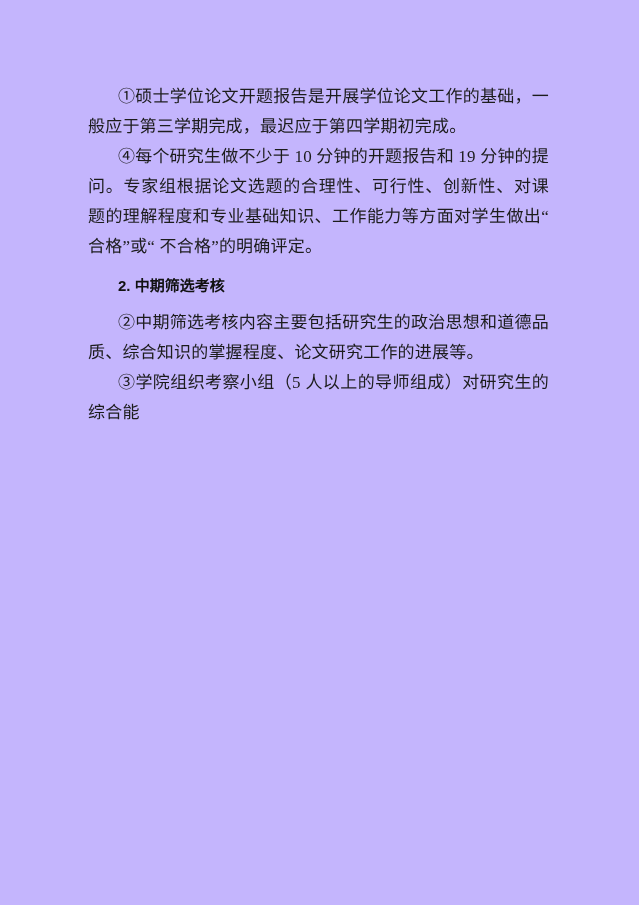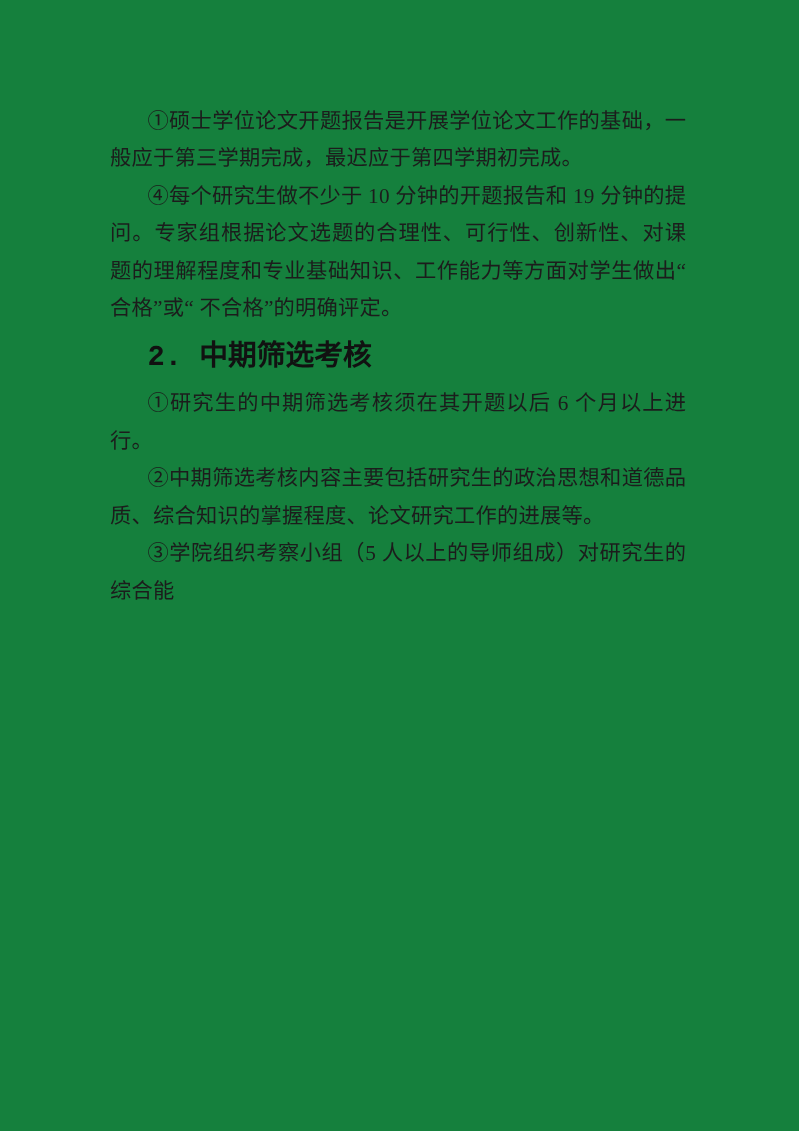--- a/index.html
+++ b/index.html
@@ -5,21 +5,21 @@
 <style>
   html, body {
     margin: 0;
     padding: 0;
     background: #ffffff;
   }
   .page {
     position: relative;
     width: 639px;
     height: 905px;
-    background: #15803d;
+    background: #c4b5fd;
     overflow: hidden;
     font-family: "Liberation Serif", "DejaVu Serif", serif;
   }
   .text-block {
     position: absolute;
     left: 88px;
     top: 82px;
     width: 461px;
   }
   .text-block p {
@@ -30,33 +30,32 @@
     color: #1c1c1c;
     text-align: justify;
     text-justify: inter-character;
     text-indent: 30px;
     letter-spacing: 0.2px;
     word-break: break-all;
   }
   .text-block h2.section-heading {
     margin: 9px 0 7px 0;
     padding: 0;
-    font-family: Liberation Mono, monospace;
+    font-family: Liberation Sans, sans-serif;
     font-weight: bold;
-    font-size: 23px;
+    font-size: 15px;
     line-height: 30px;
     color: #111111;
     text-indent: 30px;
   }
 </style>
 </head>
 <body>
 
 <div class="page">
   <div class="text-block">
     <p>①硕士学位论文开题报告是开展学位论文工作的基础，一般应于第三学期完成，最迟应于第四学期初完成。</p>
     <p>④每个研究生做不少于 10 分钟的开题报告和 19 分钟的提问。专家组根据论文选题的合理性、可行性、创新性、对课题的理解程度和专业基础知识、工作能力等方面对学生做出“ 合格”或“ 不合格”的明确评定。</p>
     <h2 class="section-heading">2. 中期筛选考核</h2>
-    <p>①研究生的中期筛选考核须在其开题以后 6 个月以上进行。</p>
     <p>②中期筛选考核内容主要包括研究生的政治思想和道德品质、综合知识的掌握程度、论文研究工作的进展等。</p>
     <p>③学院组织考察小组（5 人以上的导师组成）对研究生的综合能</p>
   </div>
 </div>
 
 </body></html>

